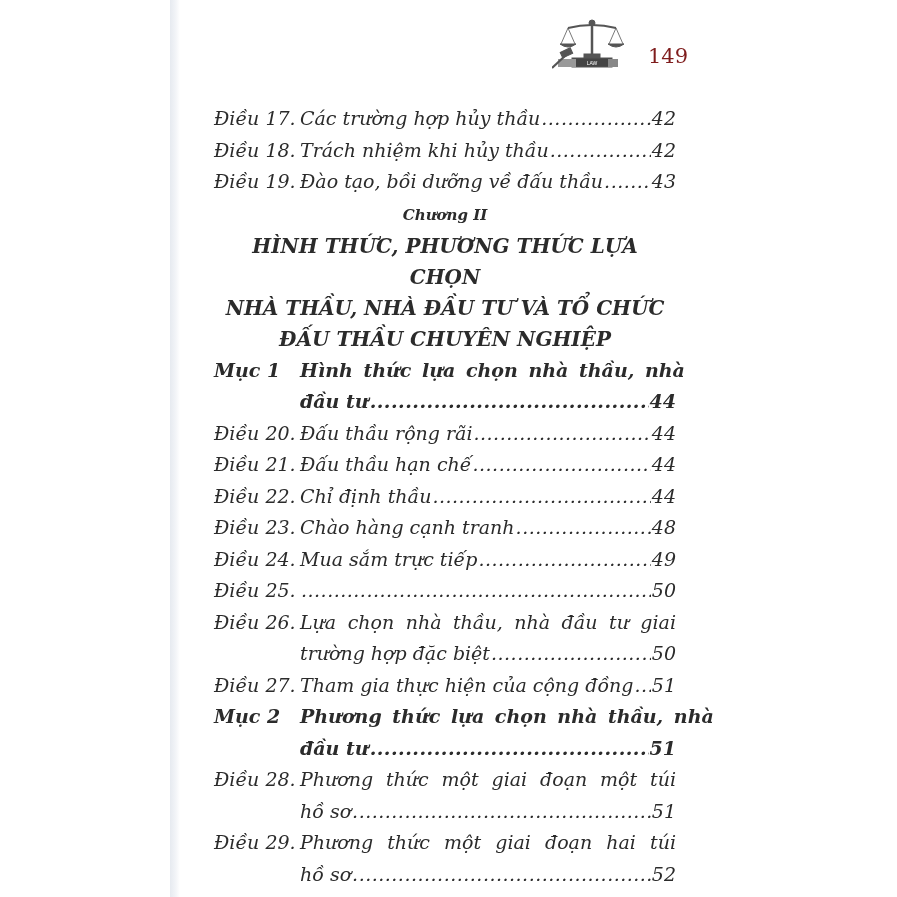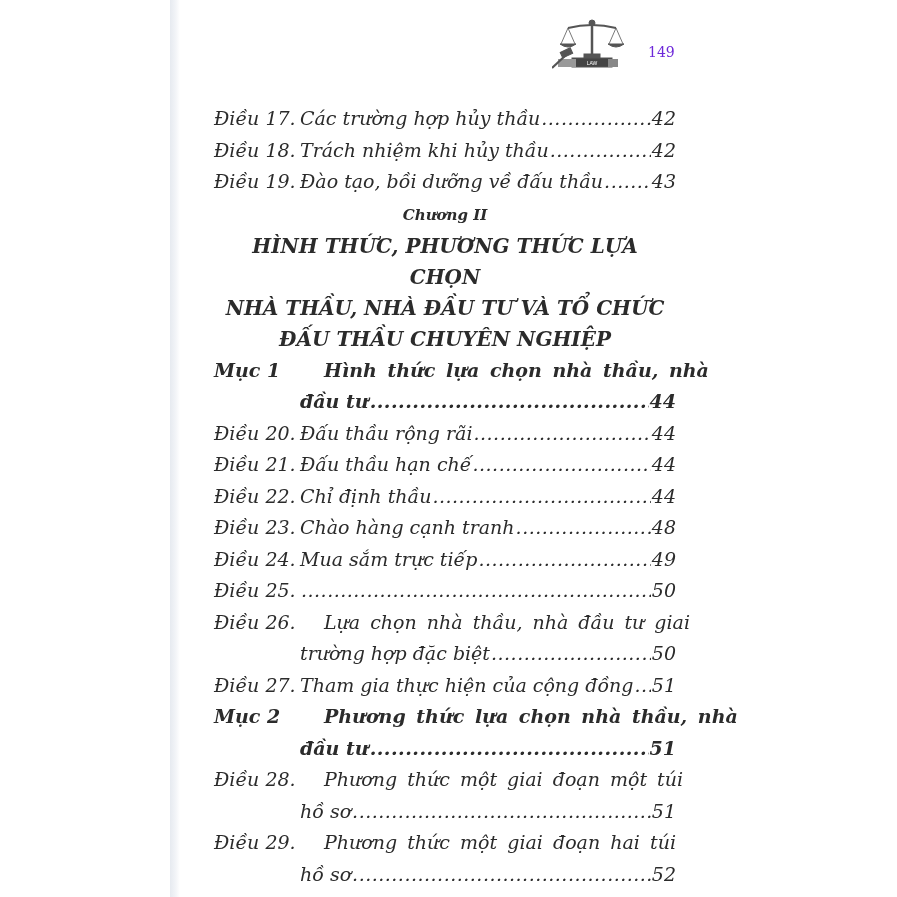--- a/index.html
+++ b/index.html
@@ -8,32 +8,32 @@
     font-family:"DejaVu Serif", "Liberation Serif", serif; color:#2b2b2b;
   }
   .page-edge {
     position:absolute; left:170px; top:0; width:10px; height:897px;
     background:linear-gradient(to right, #e6eaf0, #f3f5f8 60%, #ffffff);
   }
   .page {
     position:absolute; left:180px; top:0; width:520px; height:897px; background:#ffffff;
   }
   .header-logo { position:absolute; left:552px; top:18px; width:80px; height:52px; }
-  .page-number { position:absolute; left:648px; top:44px; font-size:14px; color:#6d28d9; }
+  .page-number { position:absolute; left:648px; top:44px; font-size:21px; color:#7f1d1d; }
   .toc { position:absolute; left:214px; top:103px; width:462px;font-style:italic; }
   .row { display:flex; align-items:baseline; font-size:19px; line-height:31.5px; }
   .row .label { width:86px; flex:0 0 86px; white-space:nowrap; }
   .row .body { flex:1; display:flex; align-items:baseline; min-width:0; }
   .row .title { white-space:nowrap; }
   .row .dots { flex:1; overflow:hidden; white-space:nowrap; margin:0 1px; letter-spacing:0.5px; }
   .row .dots::before { content:"...................................................................................................................................."; }
   .row .pg { white-space:nowrap; }
   .row.cont .label { visibility:hidden; }
   .row.bold { font-weight:bold; }
-  .row.justify .title { text-align:justify; text-align-last:justify; flex:1; word-spacing:4px;margin-left:24px; }
+  .row.justify .title { text-align:justify; text-align-last:justify; flex:1; word-spacing:4px; }
   .chapter { text-align:center; font-weight:bold; font-size:20px; line-height:31px; }
   .chapter .num { font-size:15px; }
 </style>
 </head>
 <body>
 
 <div class="page-edge"></div>
 <div class="page"></div>
 
 <svg class="header-logo" viewBox="0 0 80 52">

